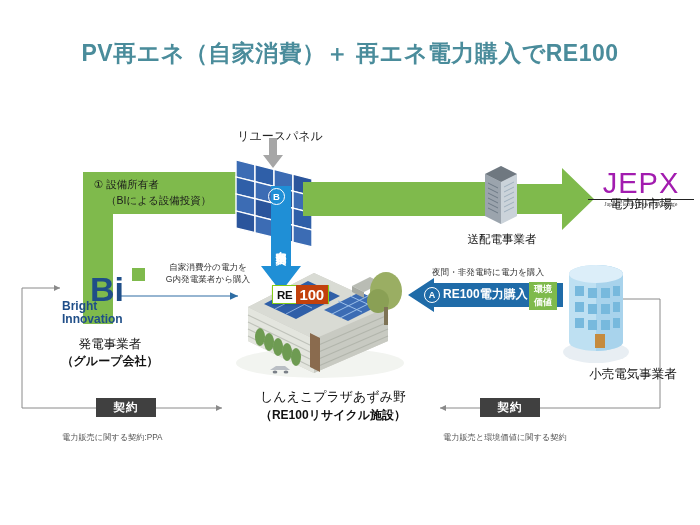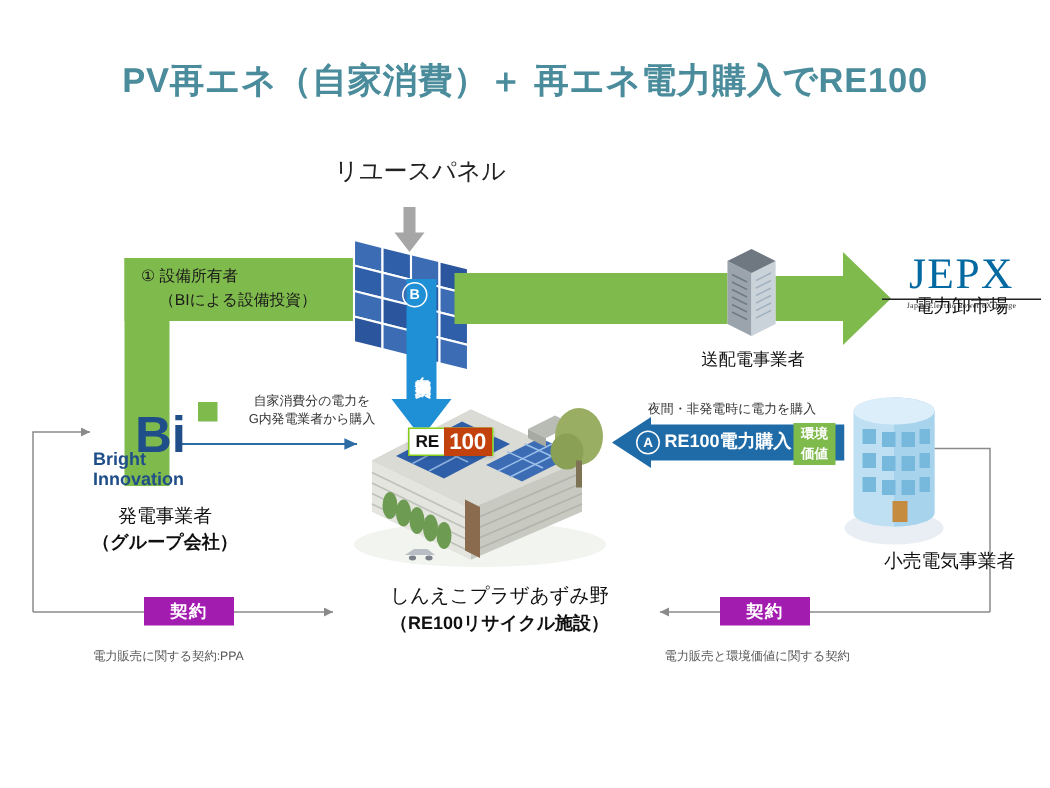--- a/index.html
+++ b/index.html
@@ -39,22 +39,22 @@
     left:315px;top:184px;width:200px;
     font-size:10px;line-height:15px;color:#1a1a1a;font-weight:500;
   }
   #green-banner-right-text .l2{padding-left:12px;display:block;}
   #green-arrow-jepx{
     left:508px;top:168px;width:86px;height:62px;
   }
 
   
   #reuse-label{
-    left:190px;top:104px;width:180px;text-align:center;
-    font-size:16px;color:#222;
+    left:190px;top:128px;width:180px;text-align:center;
+    font-size:12px;color:#222;
   }
   #reuse-arrow{left:262px;top:138px;width:22px;height:30px;}
 
   
   #solar-panel{left:232px;top:158px;width:92px;height:92px;}
 
   
   #blue-arrow-self{left:260px;top:186px;width:42px;height:106px;}
   #blue-arrow-self-label{
     left:268px;top:196px;width:26px;height:96px;
@@ -87,21 +87,21 @@
 
   
   #server-icon{left:479px;top:166px;width:42px;height:64px;}
   #server-label{
     left:447px;top:232px;width:110px;text-align:center;
     font-size:11.5px;color:#111;
   }
 
   
   #jepx-logo{left:586px;top:168px;width:110px;text-align:center;}
-  #jepx-main{font-family:Liberation Serif, serif;font-size:29px;color:#0369a1;letter-spacing:1px;line-height:30px;}
+  #jepx-main{font-family:Liberation Sans, sans-serif;font-size:29px;color:#a21caf;letter-spacing:1px;line-height:30px;}
   #jepx-sub{font-family:"Liberation Serif","DejaVu Serif",serif;font-size:5.3px;color:#333;letter-spacing:.2px;border-top:1px solid #222;padding-top:1px;margin:1px 2px 0;}
   #jepx-jp{
     left:586px;top:196px;width:110px;text-align:center;
     font-size:12.5px;color:#111;
   }
 
   
   #bi-logo{left:88px;top:268px;width:64px;height:42px;}
   #bi-word{
     left:62px;top:300px;width:84px;
@@ -144,21 +144,21 @@
 
   
   #facility-name{
     left:228px;top:388px;width:210px;text-align:center;
     font-size:13px;color:#111;line-height:18px;
   }
   #facility-name .b{font-weight:bold;font-size:12px;display:block;}
 
   
   .contract-box{
-    height:19px;background:#a21caf;color:#fff;font-size:11.5px;font-weight:bold;
+    height:19px;background:#404040;color:#fff;font-size:11.5px;font-weight:bold;
     display:flex;align-items:center;justify-content:center;letter-spacing:1px;
   }
   #contract-left{left:96px;top:398px;width:60px;}
   #contract-right{left:480px;top:398px;width:60px;}
   .contract-note{font-size:8.2px;color:#555;white-space:nowrap;}
   #contract-note-left{left:62px;top:432px;}
   #contract-note-right{left:443px;top:432px;}
 
   
   #connectors{left:0;top:0;width:700px;height:525px;pointer-events:none;}

